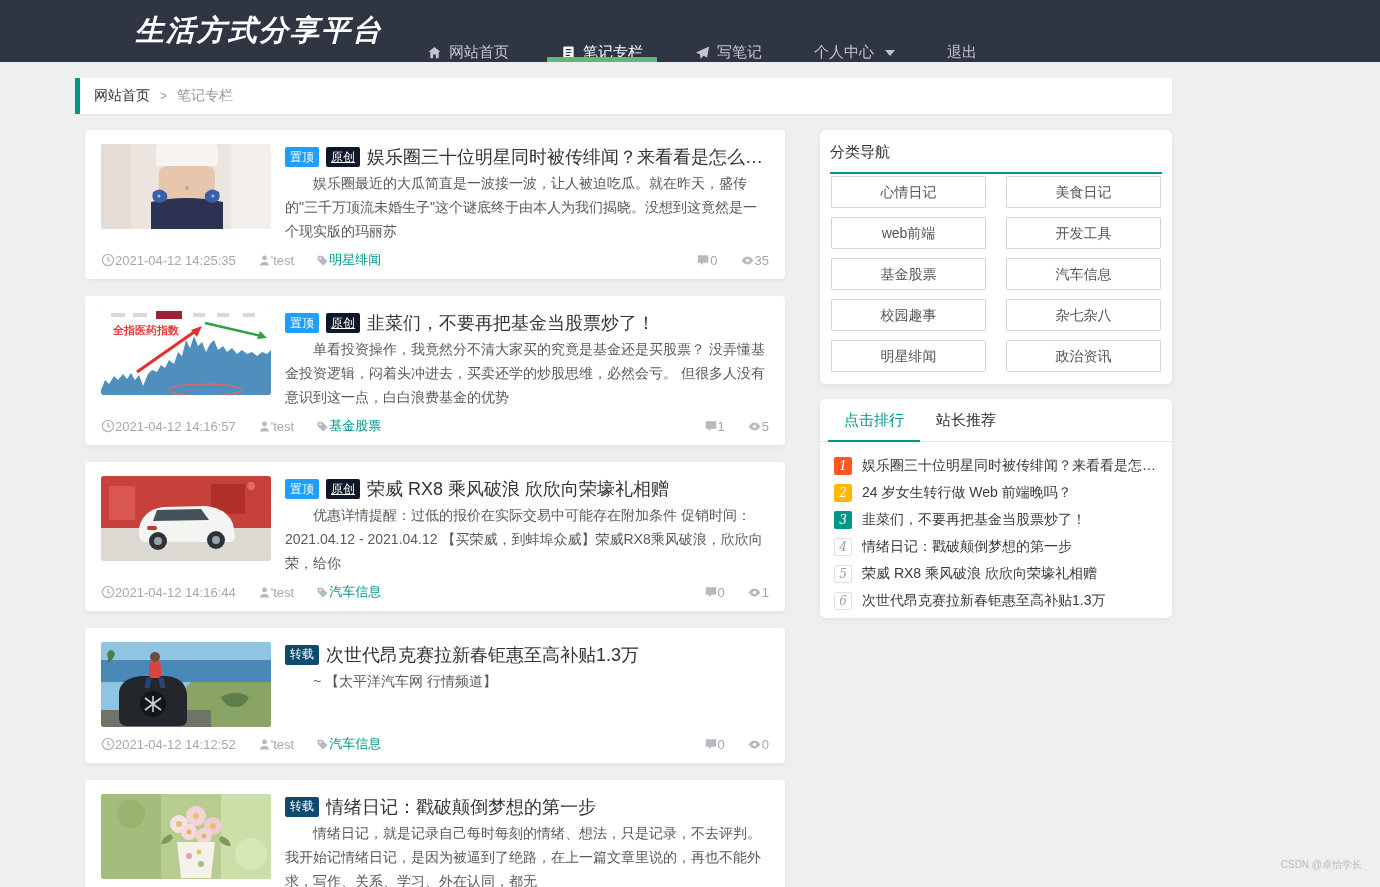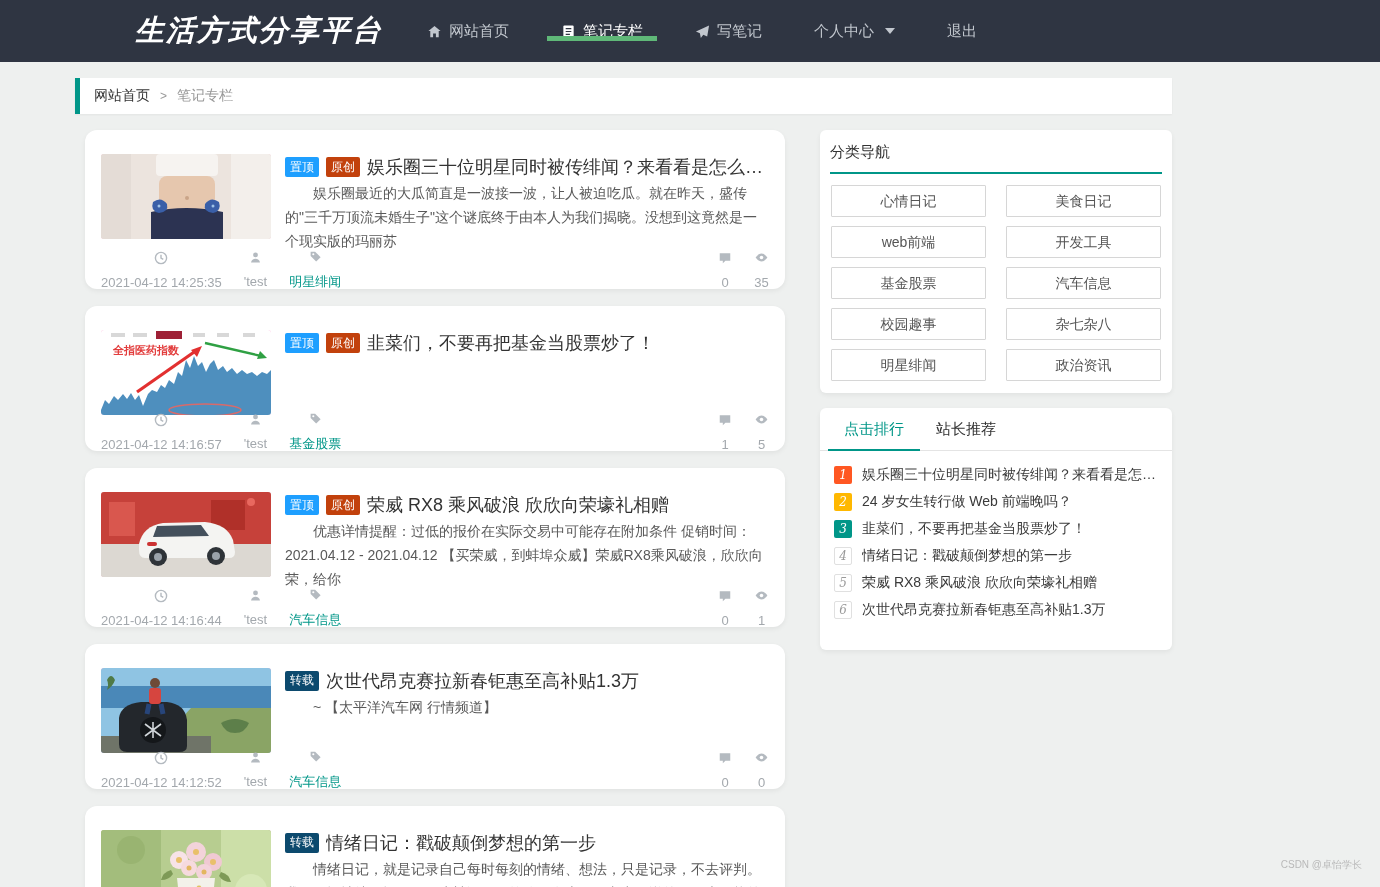--- a/index.html
+++ b/index.html
@@ -5,21 +5,21 @@
   * { box-sizing: border-box; margin: 0; padding: 0; }
   html,body { width:1380px; height:887px; overflow:hidden; }
   body {
     font-family: "Liberation Sans", "DejaVu Sans", sans-serif;
     background: #eef0ef;
     position: relative;
     color: #333;
   }
   
   .navbar {
-    height: 62px; background: #2f3542; display: flex; align-items: center;
+    height: 62px; background: #2f3542; display: flex; align-items: flex-end;
     padding-left: 135px;
   }
   .logo {
     color:#fff; font-family:"DejaVu Serif", serif; font-style:italic; font-weight:bold;
     font-size:29px; letter-spacing:2px; align-self:center; margin-right:6px; white-space:nowrap;
   }
   .nav-items { display:flex; align-items:stretch; }
   .nav-item {
     position:relative; display:flex; align-items:center; gap:7px;
     padding:0 14px; margin-left:24px; color:#c2c7ce; font-size:15px; cursor:pointer; white-space:nowrap;
@@ -38,54 +38,54 @@
     box-shadow:0 1px 2px rgba(0,0,0,.05);
   }
   .breadcrumb-bar .crumb-home { color:#333; cursor:pointer; }
   .breadcrumb-bar .crumb-sep { color:#999; margin:0 10px; font-size:12px; }
   .breadcrumb-bar .crumb-cur { color:#999; }
   .content { display:flex; margin-top:16px; align-items:flex-start; }
   .main-col { width:700px; margin-left:10px; }
   .side-col { width:352px; margin-left:auto; }
   
   .card {
-    background:#fff; border-radius:12px; box-shadow:0 2px 5px rgba(0,0,0,.06);
-    padding:24px 16px 10px; margin-bottom:17px;
+    background:#fff; border-radius:4px; box-shadow:0 2px 5px rgba(0,0,0,.06);
+    padding:14px 16px 10px; margin-bottom:17px;
   }
   .card-body { display:flex; }
   .thumb { width:170px; height:85px; border-radius:3px; overflow:hidden; flex:none; margin-right:14px; cursor:pointer; background:#f9a8d4; }
   .thumb svg { display:block; width:100%; height:100%; }
   .card-content { flex:1; min-width:0; }
   .title-row { display:flex; align-items:center; height:26px; }
   .badge {
     display:inline-block; font-size:12px; line-height:12px; color:#fff; padding:4px 5px;
     border-radius:2px; margin-right:7px; flex:none; font-weight:normal;
   }
   .badge-blue { background:#1E9FFF; }
-  .badge-red { background:#c2410c; }
+  .badge-red { background:#0f172a;text-decoration:underline; }
   .badge-orange { background:#0c4a6e;font-family:Liberation Mono, monospace; }
   .card-title { font-size:18px; color:#333; font-weight:normal; white-space:nowrap; overflow:hidden; text-overflow:ellipsis; cursor:pointer; }
   .excerpt { font-size:14px; color:#595959; line-height:24px; text-indent:2em; margin-top:1px;
     display:-webkit-box; -webkit-line-clamp:3; -webkit-box-orient:vertical; overflow:hidden; }
   .meta { display:flex; align-items:center; margin-top:8px; font-size:13px; color:#a3a8ad; height:18px; }
-  .meta-item { display:inline-flex; align-items:center; gap:10px; margin-right:22px;flex-direction:column; }
+  .meta-item { display:inline-flex; align-items:center; gap:0; margin-right:22px; }
   .meta-item svg { color:#b4bac0; }
   .meta .cat { color:#009688; cursor:pointer; }
   .meta-right { margin-left:auto; display:inline-flex; align-items:center; }
   .meta-right .meta-item { margin-right:0; margin-left:22px; }
   
   .panel { background:#fff; border-radius:6px; box-shadow:0 2px 5px rgba(0,0,0,.06); }
   .cat-panel { padding:0 10px 12px; }
   .cat-title { text-align:left; font-size:15px; color:#333; padding:13px 0 10px; border-bottom:2px solid #009688; }
-  .cat-grid { display:grid; grid-template-columns:1fr 1fr; gap:9px 20px; margin-top:11px; padding:0 1px; }
+  .cat-grid { display:grid; grid-template-columns:1fr 1fr; gap:9px 20px; margin-top:2px; padding:0 1px; }
   .cat-btn {
     height:32px; line-height:30px; text-align:center; border:1px solid #d6d6d6; background:#fff;
     font-size:14px; color:#555; cursor:pointer; border-radius:1px;
   }
-  .rank-panel { margin-top:15px; padding-bottom:25px; }
+  .rank-panel { margin-top:15px; padding-bottom:2px; }
   .rank-tabs { display:flex; border-bottom:1px solid #e4e4e4; padding-left:8px; }
   .rank-tab { width:92px; text-align:center; font-size:15px; color:#333; padding:12px 0 11px; cursor:pointer; position:relative; }
   .rank-tab.active { color:#009688; }
   .rank-tab.active::after { content:""; position:absolute; left:0; right:0; bottom:-1px; height:2px; background:#009688; }
   .rank-list { list-style:none; padding:10px 14px 2px; }
   .rank-list li { display:flex; align-items:center; height:27px; }
   .rank-num {
     flex:none; width:18px; height:18px; line-height:18px; text-align:center; border-radius:2px;
     font-size:12px; margin-right:10px; color:#fff; font-style:italic; font-family:"DejaVu Serif",serif;
   }
@@ -229,20 +229,21 @@
               <polygon points="166,28 156,29 159,21" fill="#2fa043"></polygon>
               <ellipse cx="104" cy="80" rx="36" ry="6" fill="none" stroke="#d96a6a" stroke-width="1.6"></ellipse>
             </svg>
           </div>
           <div class="card-content">
             <h3 class="title-row">
               <span class="badge badge-blue">置顶</span>
               <span class="badge badge-red">原创</span>
               <a class="card-title">韭菜们，不要再把基金当股票炒了！</a>
             </h3>
+            <p class="excerpt">单看投资操作，我竟然分不清大家买的究竟是基金还是买股票？ 没弄懂基金投资逻辑，闷着头冲进去，买卖还学的炒股思维，必然会亏。 但很多人没有意识到这一点，白白浪费基金的优势</p>
           </div>
         </div>
         <div class="meta">
           <span class="meta-item">
               <svg width="14" height="14" viewBox="0 0 16 16">
                 <circle cx="8" cy="8" r="6.4" fill="none" stroke="currentColor" stroke-width="1.6"></circle>
                 <path d="M8 4.4V8l2.6 1.6" stroke="currentColor" fill="none" stroke-width="1.6"></path>
               </svg>
               <span>2021-04-12 14:16:57</span>
             </span>

